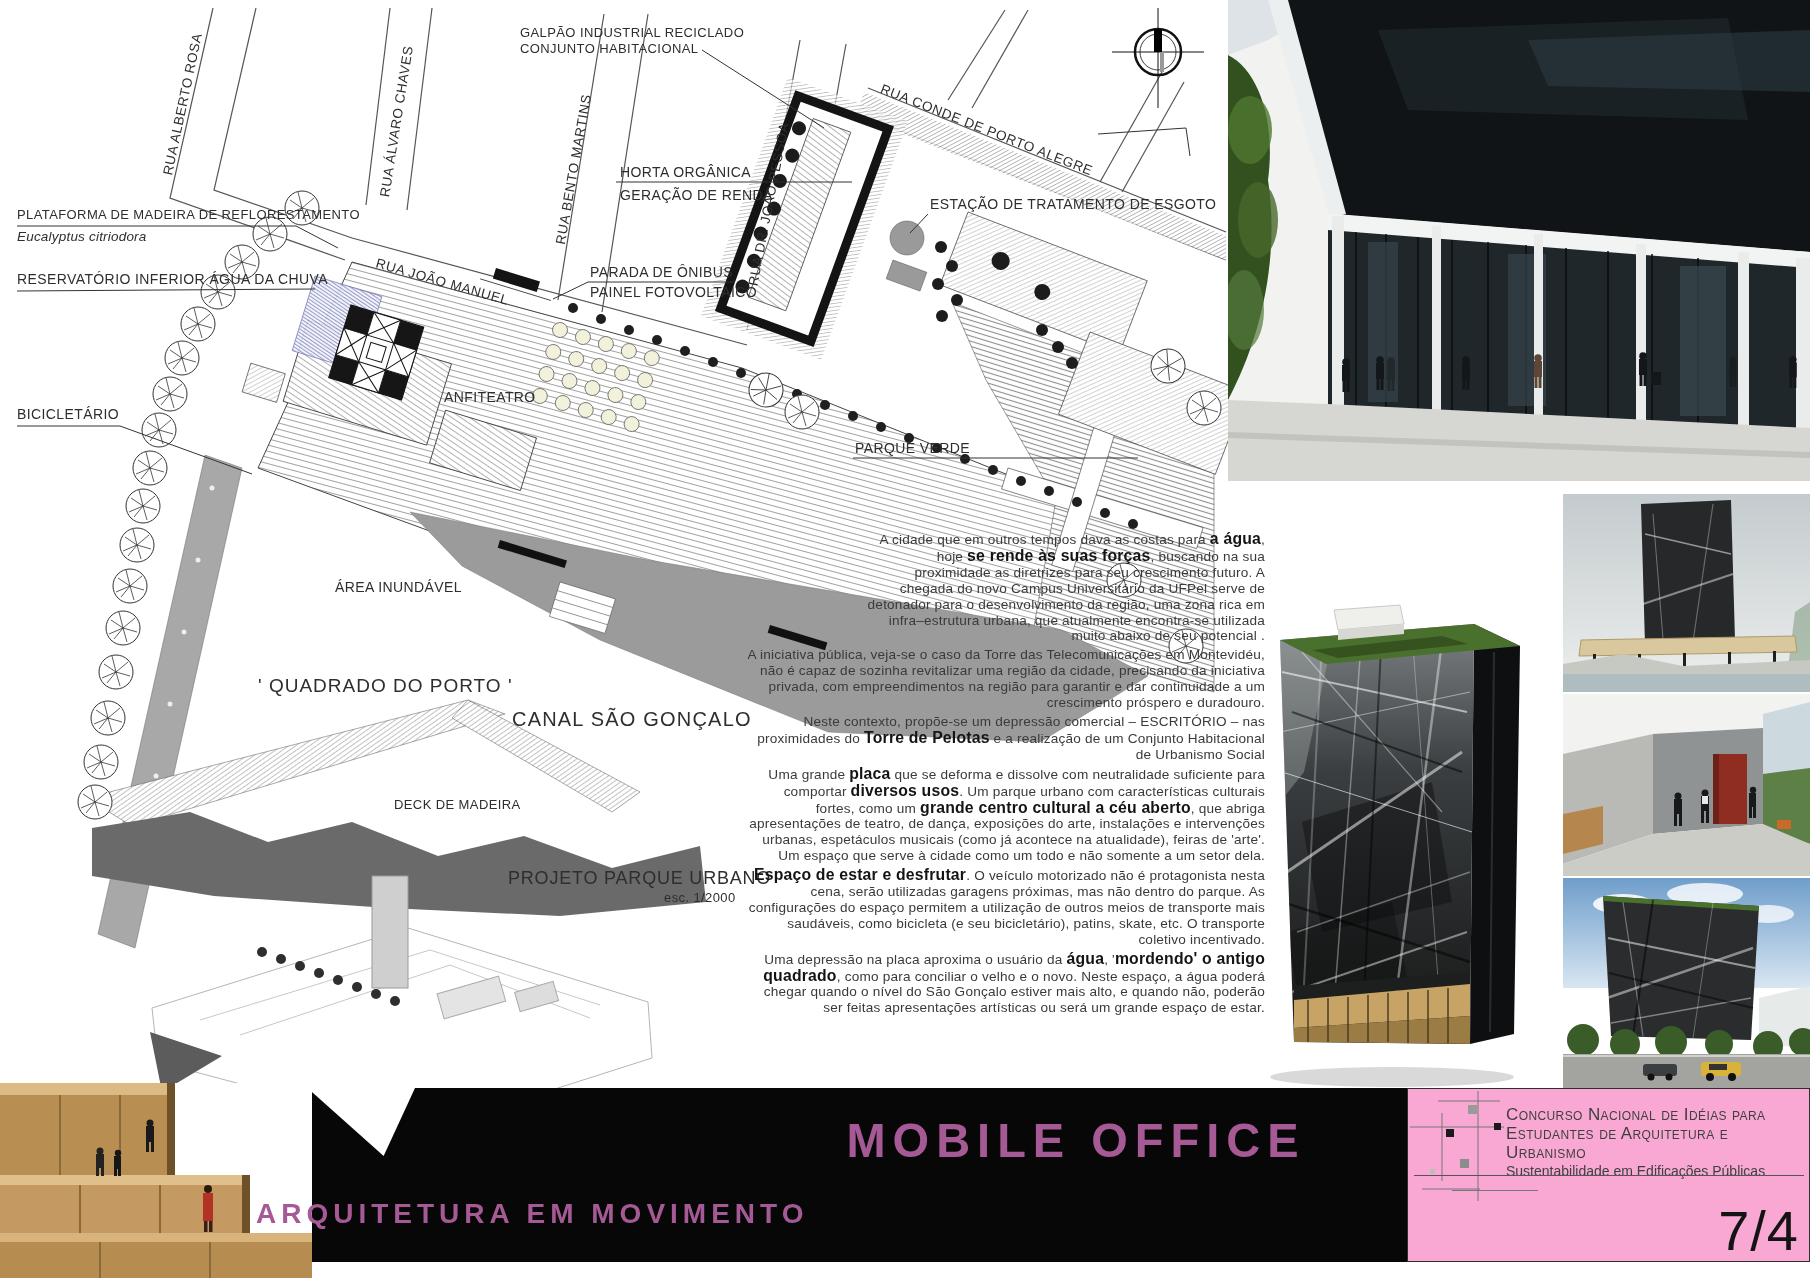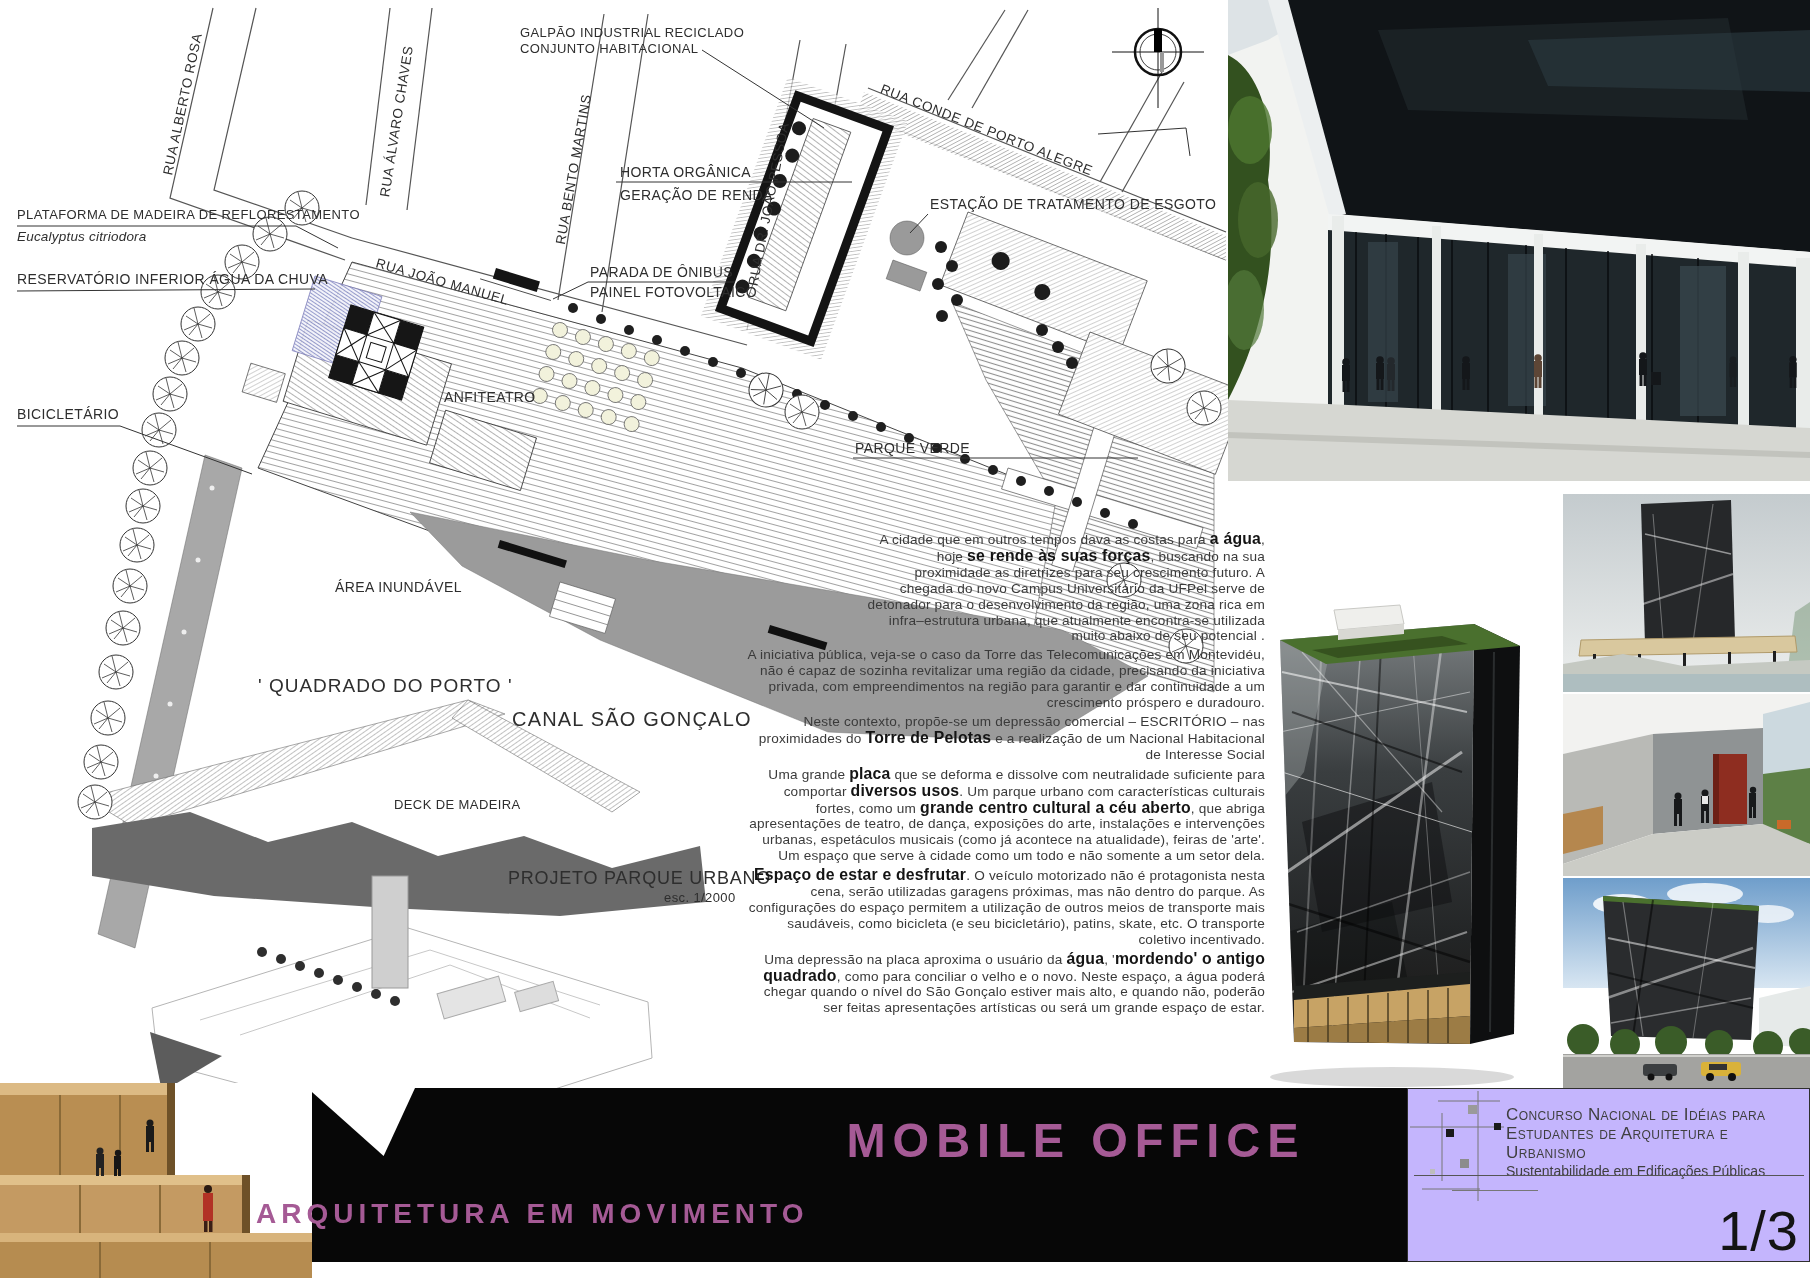--- a/index.html
+++ b/index.html
@@ -30,21 +30,21 @@
 
   
   .bar{position:absolute;left:0;top:1088px;width:1408px;height:174px;background:#070707;}
   .bar-notch{position:absolute;left:303px;top:1088px;width:112px;height:68px;background:#ffffff;
              clip-path:polygon(4% 0,100% 0,72% 100%);}
   .title{position:absolute;left:740px;top:1112px;width:672px;text-align:center;
          font-size:47px;font-weight:bold;letter-spacing:7px;color:var(--accent);
          transform:scaleY(1.04);}
   .subtitle{position:absolute;left:256px;top:1198px;font-size:28px;font-weight:bold;
             letter-spacing:5px;color:var(--accent);}
-  .logo-panel{position:absolute;left:1407px;top:1088px;width:403px;height:174px;background:#c4b5fd;
+  .logo-panel{position:absolute;left:1407px;top:1088px;width:403px;height:174px;background:#f9a8d4;
               border:1px solid #2f2f2f;box-sizing:border-box;}
   .panel-rule{position:absolute;left:6px;top:86px;width:390px;border-top:1px solid #555;}
   .panel-rule2{position:absolute;left:44px;top:101px;width:86px;border-top:1px solid #777;}
   .comp-text{position:absolute;left:98px;top:16px;width:300px;color:#3f3f3f;}
   .comp-line1,.comp-line2{font-variant:small-caps;font-size:17px;letter-spacing:.4px;line-height:19px;}
   .comp-line3{font-size:14px;line-height:19px;}
   .page-num{position:absolute;right:10px;bottom:2px;font-size:56px;font-weight:normal;
             color:#141414;letter-spacing:1px;line-height:1;}
 </style>
 </head>
@@ -612,21 +612,21 @@
     <g>
       <rect x="80" y="186" width="34" height="12" rx="3" fill="#3c3f41"></rect>
       <circle cx="88" cy="199" r="3.5" fill="#111"></circle>
         <circle cx="106" cy="199" r="3.5" fill="#111"></circle>
     </g>
   </svg>
 
   <div class="textblock">
       <div class="para"><span>A cidade que em outros tempos dava as costas para </span><span class="bld">a água</span><span>, hoje </span><span class="bld">se rende às suas forças</span><span>, buscando na sua proximidade as diretrizes para seu crescimento futuro. A chegada do novo Campus Universitário da UFPel serve de detonador para o desenvolvimento da região, uma zona rica em infra–estrutura urbana, que atualmente encontra-se utilizada muito abaixo de seu potencial .</span></div>
       <div class="para"><span>A iniciativa pública, veja-se o caso da Torre das Telecomunicações em Montevidéu, não é capaz de sozinha revitalizar uma região da cidade, precisando da iniciativa privada, com empreendimentos na região para garantir e dar continuidade a um crescimento próspero e duradouro.</span></div>
-      <div class="para"><span>Neste contexto, propõe-se um depressão comercial – ESCRITÓRIO – nas proximidades do </span><span class="bld">Torre de Pelotas</span><span> e a realização de um Nacional Habitacional de Interesse Social</span></div>
+      <div class="para"><span>Neste contexto, propõe-se um depressão comercial – ESCRITÓRIO – nas proximidades do </span><span class="bld">Torre de Pelotas</span><span> e a realização de um Conjunto Habitacional de Urbanismo Social</span></div>
       <div class="para"><span>Uma grande </span><span class="bld">placa</span><span> que se deforma e dissolve com neutralidade suficiente para comportar </span><span class="bld">diversos usos</span><span>. Um parque urbano com características culturais fortes, como um </span><span class="bld">grande centro cultural a céu aberto</span><span>, que abriga apresentações de teatro, de dança,  exposições do arte, instalações e intervenções urbanas, espetáculos musicais (como já acontece na atualidade), feiras de 'arte'. Um espaço que serve à cidade como um todo e não somente a um setor dela.</span></div>
       <div class="para"><span></span><span class="bld">Espaço de estar e desfrutar</span><span>. O veículo motorizado não é protagonista nesta cena, serão utilizadas garagens próximas, mas não dentro do parque. As configurações do espaço permitem a utilização de outros meios de transporte mais saudáveis, como bicicleta (e seu bicicletário), patins, skate, etc. O transporte coletivo incentivado.</span></div>
       <div class="para"><span>Uma depressão na placa aproxima o usuário da </span><span class="bld">água</span><span>, '</span><span class="bld">mordendo' o antigo quadrado</span><span>, como para conciliar o velho e o novo. Neste espaço, a água poderá chegar quando o nível do São Gonçalo estiver mais alto, e quando não, poderão ser feitas apresentações artísticas ou será um grande espaço de estar.</span></div>
     </div>
 
   <div class="bar"></div>
   <div class="bar-notch"></div>
 
   <svg class="layer" style="left:0;top:1083px" width="312" height="195" viewBox="0 0 312 195">
     <rect width="312" height="195" fill="#ffffff"></rect>
@@ -692,16 +692,16 @@
       <rect x="22" y="80" width="5" height="5" fill="#bdbdbd"></rect>
       <rect x="86" y="34" width="7" height="7" fill="#1a1a1a"></rect>
     </svg>
     <div class="comp-text">
       <div class="comp-line1">Concurso Nacional de Idéias para</div>
       <div class="comp-line2">Estudantes de  Arquitetura e  Urbanismo</div>
       <div class="comp-line3">Sustentabilidade em Edificações Públicas</div>
     </div>
     <div class="panel-rule"></div>
     <div class="panel-rule2"></div>
-    <div class="page-num">1/3</div>
+    <div class="page-num">7/4</div>
   </div>
 
 </div>
 
 </body></html>

